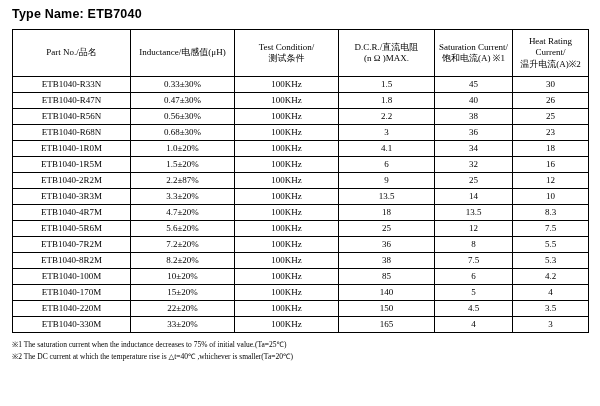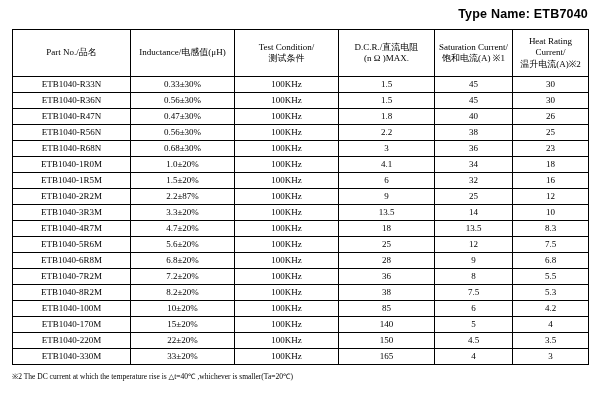--- a/index.html
+++ b/index.html
@@ -15,21 +15,21 @@
     overflow: hidden;
   }
   .page {
     position: relative;
     width: 600px;
     height: 406px;
     box-sizing: border-box;
     padding: 0 12px;
   }
   .doc-title {
-    text-align: right;
+    text-align: left;
     font-family: "Liberation Sans", sans-serif;
     font-weight: bold;
     font-size: 12.5px;
     letter-spacing: 0.2px;
     margin: 7px 0 8px 0;
   }
   table.spec {
     width: 576px;
     border-collapse: collapse;
     table-layout: fixed;
@@ -123,28 +123,20 @@
     <tbody>
       <tr>
         <td class="partno">ETB1040-R33N</td>
         <td>0.33±30%</td>
         <td>100KHz</td>
         <td>1.5</td>
         <td>45</td>
         <td>30</td>
       </tr>
       <tr>
-        <td class="partno">ETB1040-R36N</td>
-        <td>0.56±30%</td>
-        <td>100KHz</td>
-        <td>1.5</td>
-        <td>45</td>
-        <td>30</td>
-      </tr>
-      <tr>
         <td class="partno">ETB1040-R47N</td>
         <td>0.47±30%</td>
         <td>100KHz</td>
         <td>1.8</td>
         <td>40</td>
         <td>26</td>
       </tr>
       <tr>
         <td class="partno">ETB1040-R56N</td>
         <td>0.56±30%</td>
@@ -203,28 +195,20 @@
       </tr>
       <tr>
         <td class="partno">ETB1040-5R6M</td>
         <td>5.6±20%</td>
         <td>100KHz</td>
         <td>25</td>
         <td>12</td>
         <td>7.5</td>
       </tr>
       <tr>
-        <td class="partno">ETB1040-6R8M</td>
-        <td>6.8±20%</td>
-        <td>100KHz</td>
-        <td>28</td>
-        <td>9</td>
-        <td>6.8</td>
-      </tr>
-      <tr>
         <td class="partno">ETB1040-7R2M</td>
         <td>7.2±20%</td>
         <td>100KHz</td>
         <td>36</td>
         <td>8</td>
         <td>5.5</td>
       </tr>
       <tr>
         <td class="partno">ETB1040-8R2M</td>
         <td>8.2±20%</td>
@@ -262,16 +246,17 @@
         <td>33±20%</td>
         <td>100KHz</td>
         <td>165</td>
         <td>4</td>
         <td>3</td>
       </tr>
     </tbody>
   </table>
 
   <div class="notes">
+    <div>※1 The saturation current when the inductance decreases to 75% of initial value.(Ta=25℃)</div>
     <div>※2 The DC current at which the temperature rise is △t=40℃ ,whichever is smaller(Ta=20℃)</div>
   </div>
 
 </div>
 
 </body></html>

